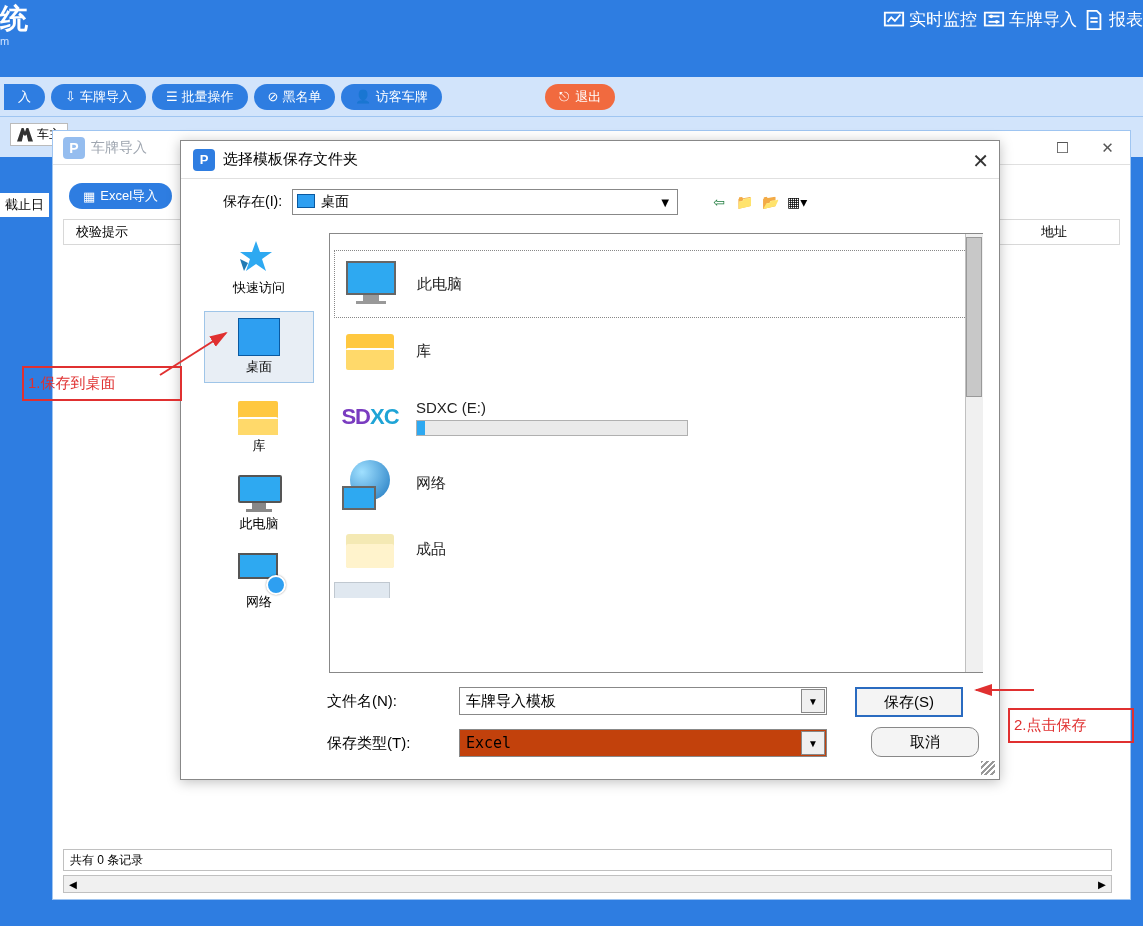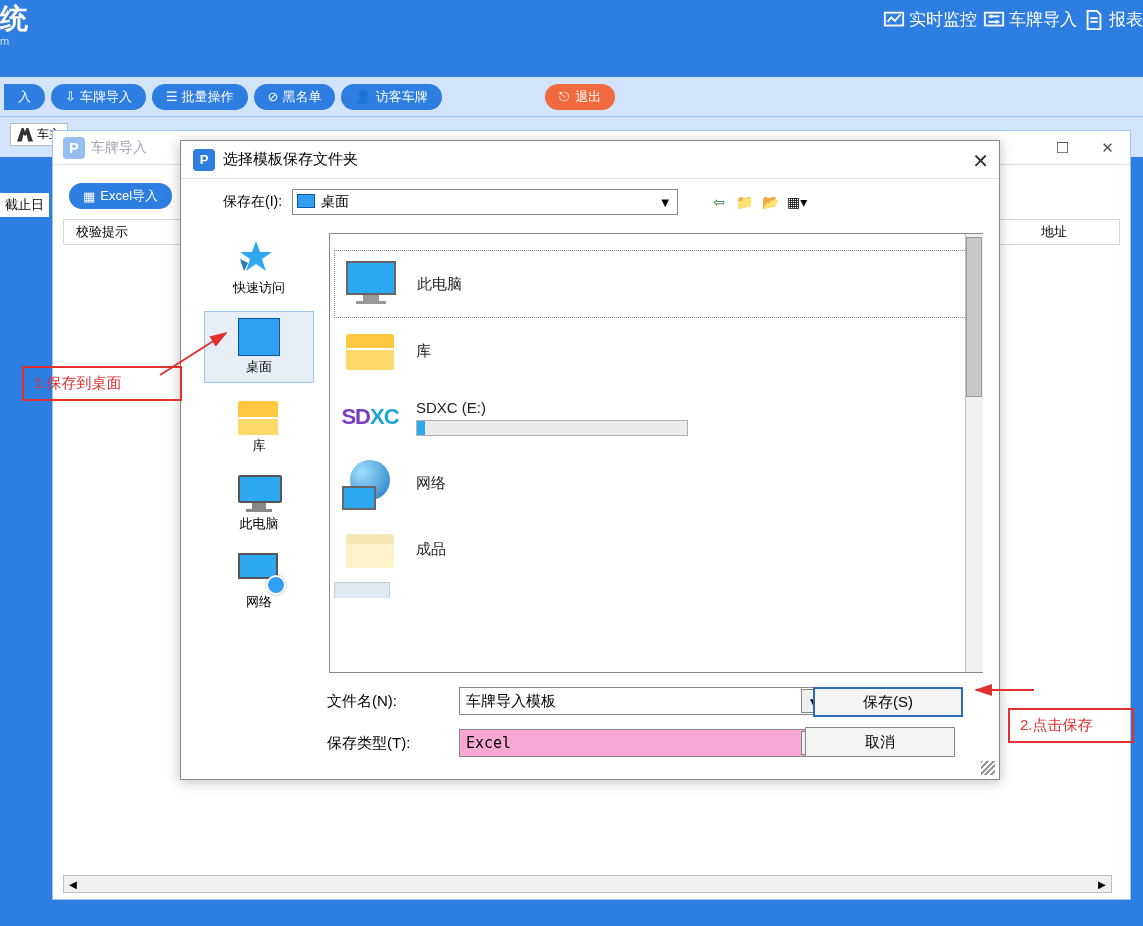--- a/index.html
+++ b/index.html
@@ -105,29 +105,29 @@
 .ic-folder .fback{position:absolute;left:4px;top:8px;width:48px;height:34px;background:#f4e9b4;border-radius:3px;}
 .ic-folder .ffront{position:absolute;left:4px;bottom:4px;width:48px;height:24px;background:#fff3cc;border-radius:2px;}
 .ic-partial { width:56px; height:16px; background:#e0e8f0; border:1px solid #c0c8d0; border-bottom:none; margin-top:30px;}
 
 
 .dlg-bottom { padding:14px 10px 0 130px; position:relative;}
 .dlg-bottom .row { display:flex; align-items:center; gap:22px; margin-bottom:14px;}
 .dlg-bottom label { font-size:15px; width:110px;}
 .dlg-bottom .inp-wrap { position:relative;}
 .dlg-bottom input[type=text] { width:368px; height:28px; border:1px solid #888; padding:0 6px; font-size:15px;}
-.dlg-bottom .sel-type { width:368px; height:28px; border:1px solid #888; padding:0 6px; font-size:15px; background:#f9a8d4; font-family:monospace;}
+.dlg-bottom .sel-type { width:368px; height:28px; border:1px solid #888; padding:0 6px; font-size:15px; background:#c2410c; font-family:monospace;}
 .dlg-bottom .inp-arrow { position:absolute; right:2px; top:2px; width:24px; height:24px; background:#f0f0f0; border:1px solid #888; display:flex; align-items:center; justify-content:center; font-size:10px; cursor:pointer;}
-.dlg-btn { position:absolute; width:150px; height:30px; border:1px solid #888; background:#f4f4f4; font-size:15px; cursor:pointer;}
+.dlg-btn { position:absolute; width:108px; height:30px; border:1px solid #888; background:#f4f4f4; font-size:15px; cursor:pointer;}
 .dlg-btn.save { right:20px; top:14px; border:2px solid #2a6bc0;}
-.dlg-btn.cancel { right:28px; top:54px;}
+.dlg-btn.cancel { right:4px; top:54px;border-radius:10px;}
 .resize-grip { position:absolute; right:4px; bottom:4px; width:14px; height:14px; background:repeating-linear-gradient(135deg, #999 0 2px, transparent 2px 4px);}
 
 
-.anno-box { position:absolute; border:2px solid #e03030; color:#e03030; font-size:15px; padding:6px 10px; background:transparent;}
+.anno-box { position:absolute; border:2px solid #e03030; color:#e03030; font-size:15px; padding:6px 4px; background:transparent;}
 .anno1 { left:22px; top:366px; width:160px;}
 .anno2 { left:1008px; top:708px; width:126px;}
 .arrow-svg { position:absolute; pointer-events:none;}
 </style>
 </head>
 <body>
 
 <div class="top-header">
   <span class="logo-text">统</span>
   <span class="logo-sub">m</span>
@@ -209,20 +209,21 @@
   <div class="subwin-body">
     <div class="pill excel-pill" style="background:#2e7de1;">
       <span style="margin-right:5px;">▦</span>
         <span>Excel导入</span>
     </div>
     <div class="grid-header">
       <span class="col">校验提示</span>
       <span class="col right">地址</span>
     </div>
   </div>
+  <div class="status-bar">共有 0 条记录</div>
   <div class="hscroll">
     <div class="arr">◄</div>
     <div class="arr">►</div>
   </div>
 </div>
 
 <div class="dialog">
   <div class="dlg-title">
     <span class="p-icon">P</span>
     <span>选择模板保存文件夹</span>

